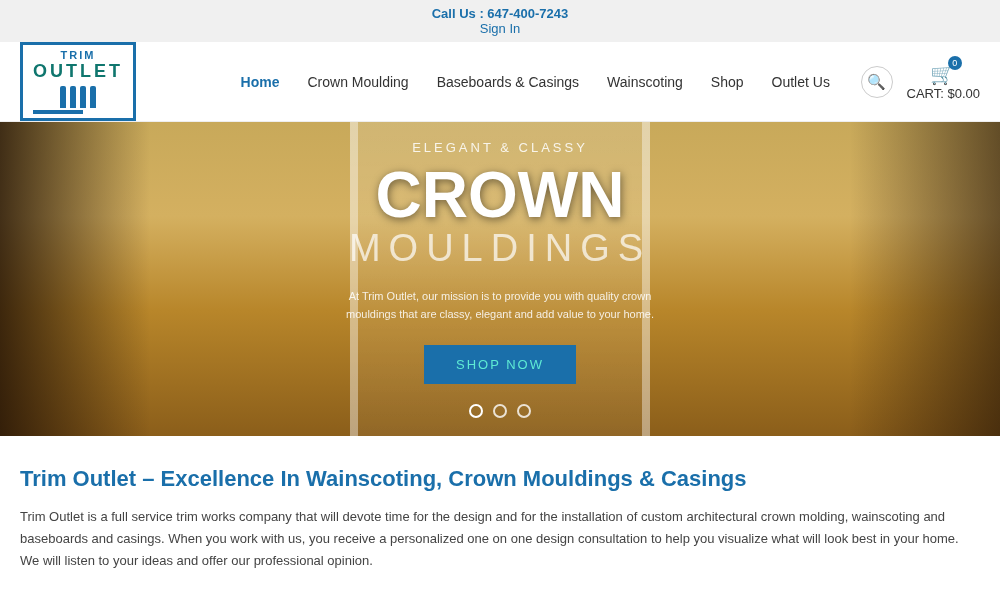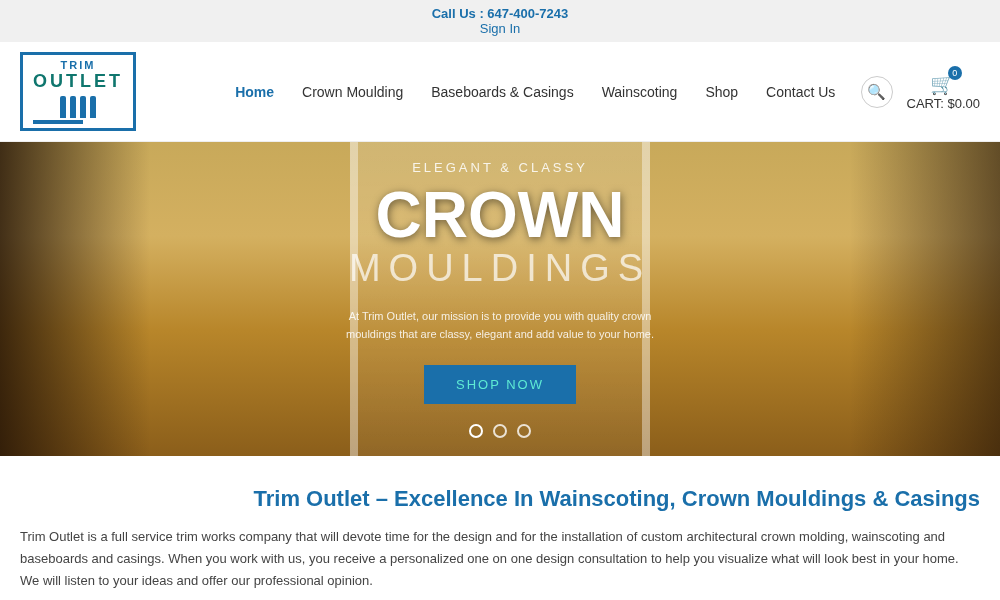--- a/index.html
+++ b/index.html
@@ -15,21 +15,21 @@
       font-size: 13px;
       flex-direction: column;
     }
     .top-bar .phone { color: #1a6faa; font-weight: bold; }
     .top-bar .sign-in { color: #1a6faa; text-decoration: none; cursor: pointer; }
 
     
     .header {
       display: flex;
       align-items: center;
-      padding: 10px 20px;
+      padding: 0 20px;
       border-bottom: 1px solid #eee;
       background: #fff;
     }
     .logo-area {
       display: flex;
       align-items: center;
       min-width: 190px;
     }
     .logo-box {
       border: 3px solid #1a6faa;
@@ -242,21 +242,21 @@
     
     .content-section {
       padding: 30px 20px 20px 20px;
       max-width: 1000px;
     }
     .content-heading {
       font-size: 22px;
       color: #1a6faa;
       font-weight: bold;
       margin-bottom: 14px;
-      text-align: right;
+      text-align: left;
     }
     .content-text {
       font-size: 13px;
       color: #444;
       line-height: 1.7;
     }
   </style>
 </head>
 <body>
 
@@ -280,21 +280,21 @@
       <div class="pillar-base"></div>
     </div>
   </div>
 
   <nav>
     <a class="active">Home</a>
     <a>Crown Moulding</a>
     <a>Baseboards &amp; Casings</a>
     <a>Wainscoting</a>
     <a>Shop</a>
-    <a>Contact Us</a>
+    <a>Outlet Us</a>
   </nav>
 
   <div class="header-right">
     <button class="search-btn">
       <span>🔍</span>
     </button>
     <div class="cart-area">
       <div class="cart-icon-wrap">
         <span class="cart-icon">🛒</span>
         <span class="cart-badge">0</span>

